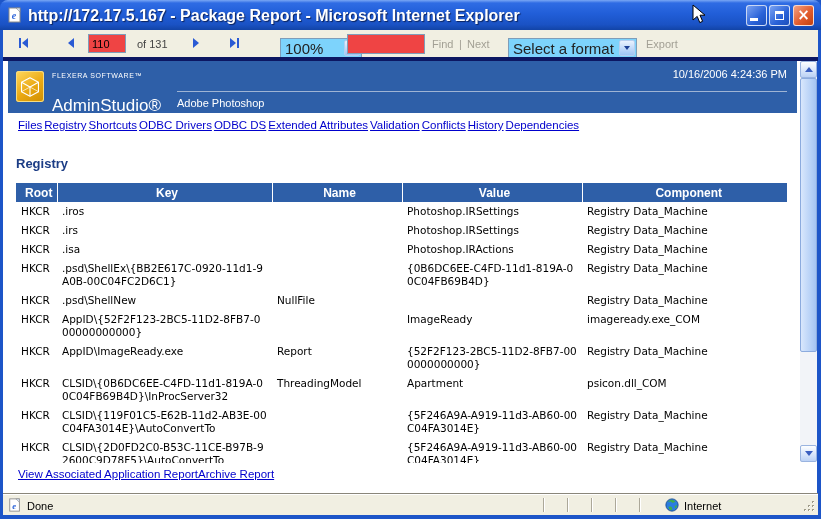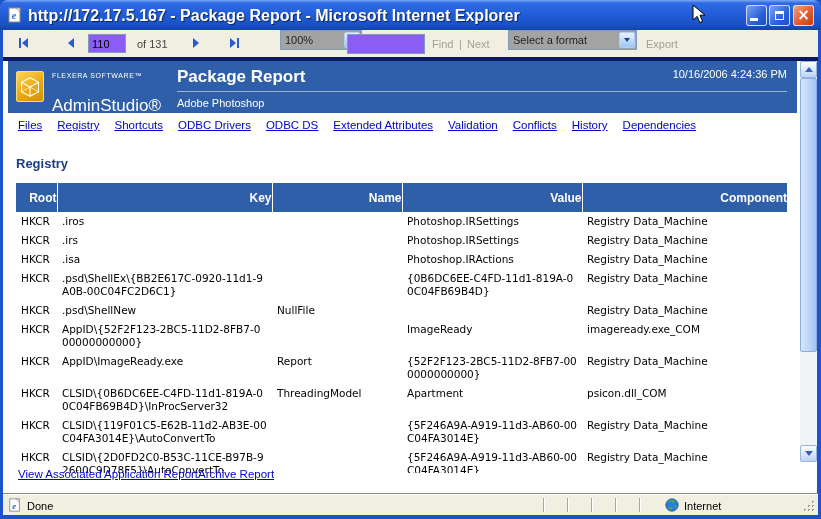--- a/index.html
+++ b/index.html
@@ -31,28 +31,28 @@
   .glyph-max{width:9px;height:9px;box-sizing:border-box;border:1px solid #fff;border-top:3px solid #fff;}
   .glyph-close{color:#fff;font-size:15px;font-weight:bold;line-height:15px;font-family:"DejaVu Sans",sans-serif;}
   
   .toolbar{
     position:absolute;left:3px;top:30px;width:815px;height:27px;
     background:#f1efe2;
   }
   .tb{position:absolute;top:5px;}
   .navbtn{width:18px;height:16px;display:flex;align-items:center;justify-content:center;cursor:default;}
   .tb-input{
-    position:absolute;box-sizing:border-box;border:1px solid #7f9db9;background:#8b5cf6;
+    position:absolute;box-sizing:border-box;border:1px solid #7f9db9;background:#ef4444;
     font-family:"Liberation Sans",sans-serif;font-size:11px;padding:1px 3px;
   }
   .tb-label{position:absolute;top:8px;font-size:11px;color:#444;white-space:nowrap;}
   .tb-gray{color:#a3a095;}
   .combo{
-    position:absolute;top:0;height:20px;box-sizing:border-box;background:#a3a3a3;
-    border:1px solid #7f9db9;font-size:11px;color:#222;
+    position:absolute;top:8px;height:20px;box-sizing:border-box;background:#7dd3fc;
+    border:1px solid #7f9db9;font-size:15px;color:#222;
     display:flex;align-items:center;padding-left:4px;
   }
   .combo .arrowbtn{
     position:absolute;right:1px;top:1px;bottom:1px;width:16px;border-radius:2px;
     background:linear-gradient(180deg,#e9f2fe,#c0d9f9 55%,#9ec5f4);
     border:1px solid #b5cff0;box-sizing:border-box;
     display:flex;align-items:center;justify-content:center;
   }
   .chev{width:0;height:0;border-left:3px solid transparent;border-right:3px solid transparent;border-top:4px solid #1c3f94;}
   .darkstrip{position:absolute;left:3px;top:57px;width:815px;height:4px;background:#0c1762;}
@@ -65,27 +65,27 @@
     box-shadow:inset 0 0 0 1px #f7dc82;
     display:flex;align-items:center;justify-content:center;
   }
   .brand{position:absolute;left:44px;top:11px;color:#fff;}
   .brand-small{font-size:7px;letter-spacing:.6px;white-space:nowrap;}
   .brand-large{font-size:17px;margin-top:17px;white-space:nowrap;}
   .rpt-title{position:absolute;left:169px;top:6px;color:#fff;font-size:17px;font-weight:bold;}
   .rpt-rule{position:absolute;left:169px;top:30px;width:610px;height:1px;background:#9fb4d4;}
   .rpt-sub{position:absolute;left:169px;top:36px;color:#fff;font-size:11px;}
   .rpt-date{position:absolute;right:10px;top:7px;color:#fff;font-size:11px;}
-  .navlinks{position:absolute;left:15px;top:58px;display:flex;gap:15px;}
+  .navlinks{position:absolute;left:15px;top:58px;display:flex;gap:2px;}
   .navlink,.ftlink{color:#0000cc;font-size:11.5px;text-decoration:underline;white-space:nowrap;cursor:pointer;}
   .sect-title{position:absolute;left:13px;top:95px;color:#1b3c85;font-size:13px;font-weight:bold;}
   table.reg{position:absolute;left:13px;top:122px;width:771px;border-collapse:collapse;table-layout:fixed;}
   table.reg th{
-    background:#2e5fa8;color:#fff;font-size:12px;font-weight:bold;text-align:right;
-    height:29px;padding:0 0 0 5px;border-right:1px solid #fff;
+    background:#2e5fa8;color:#fff;font-size:12px;font-weight:bold;text-align:center;
+    height:19px;padding:0 0 0 5px;border-right:1px solid #fff;
   }
   table.reg th:last-child{border-right:none;padding-left:8px;}
   table.reg col.c-root{width:41px;} table.reg col.c-key{width:215px;}
   table.reg col.c-name{width:130px;} table.reg col.c-value{width:180px;}
   table.reg col.c-comp{width:205px;}
   table.reg td{
     font-family:"DejaVu Sans",sans-serif;font-size:10.5px;line-height:13px;color:#000;
     vertical-align:top;padding:3px 5px 3px 5px;word-wrap:break-word;word-break:break-all;
   }
   .clip2{height:22px;overflow:hidden;}
@@ -191,21 +191,20 @@
           <path d="M3 8.5 L13 14 L23 8.5"></path>
           <path d="M13 14 L13 25"></path>
           <path d="M3 19.5 L13 14 L23 19.5" stroke-width=".8"></path>
         </g>
       </svg>
     </div>
     <div class="brand">
       <div class="brand-small">FLEXERA SOFTWARE™</div>
       <div class="brand-large">AdminStudio®</div>
     </div>
-    <div class="rpt-title">Package Report</div>
     <div class="rpt-rule"></div>
     <div class="rpt-sub">Adobe Photoshop</div>
     <div class="rpt-date">10/16/2006 4:24:36 PM</div>
   </div>
 
   <div class="navlinks" id="nav-links">
       <a class="navlink">Files</a>
       <a class="navlink">Registry</a>
       <a class="navlink">Shortcuts</a>
       <a class="navlink">ODBC Drivers</a>

